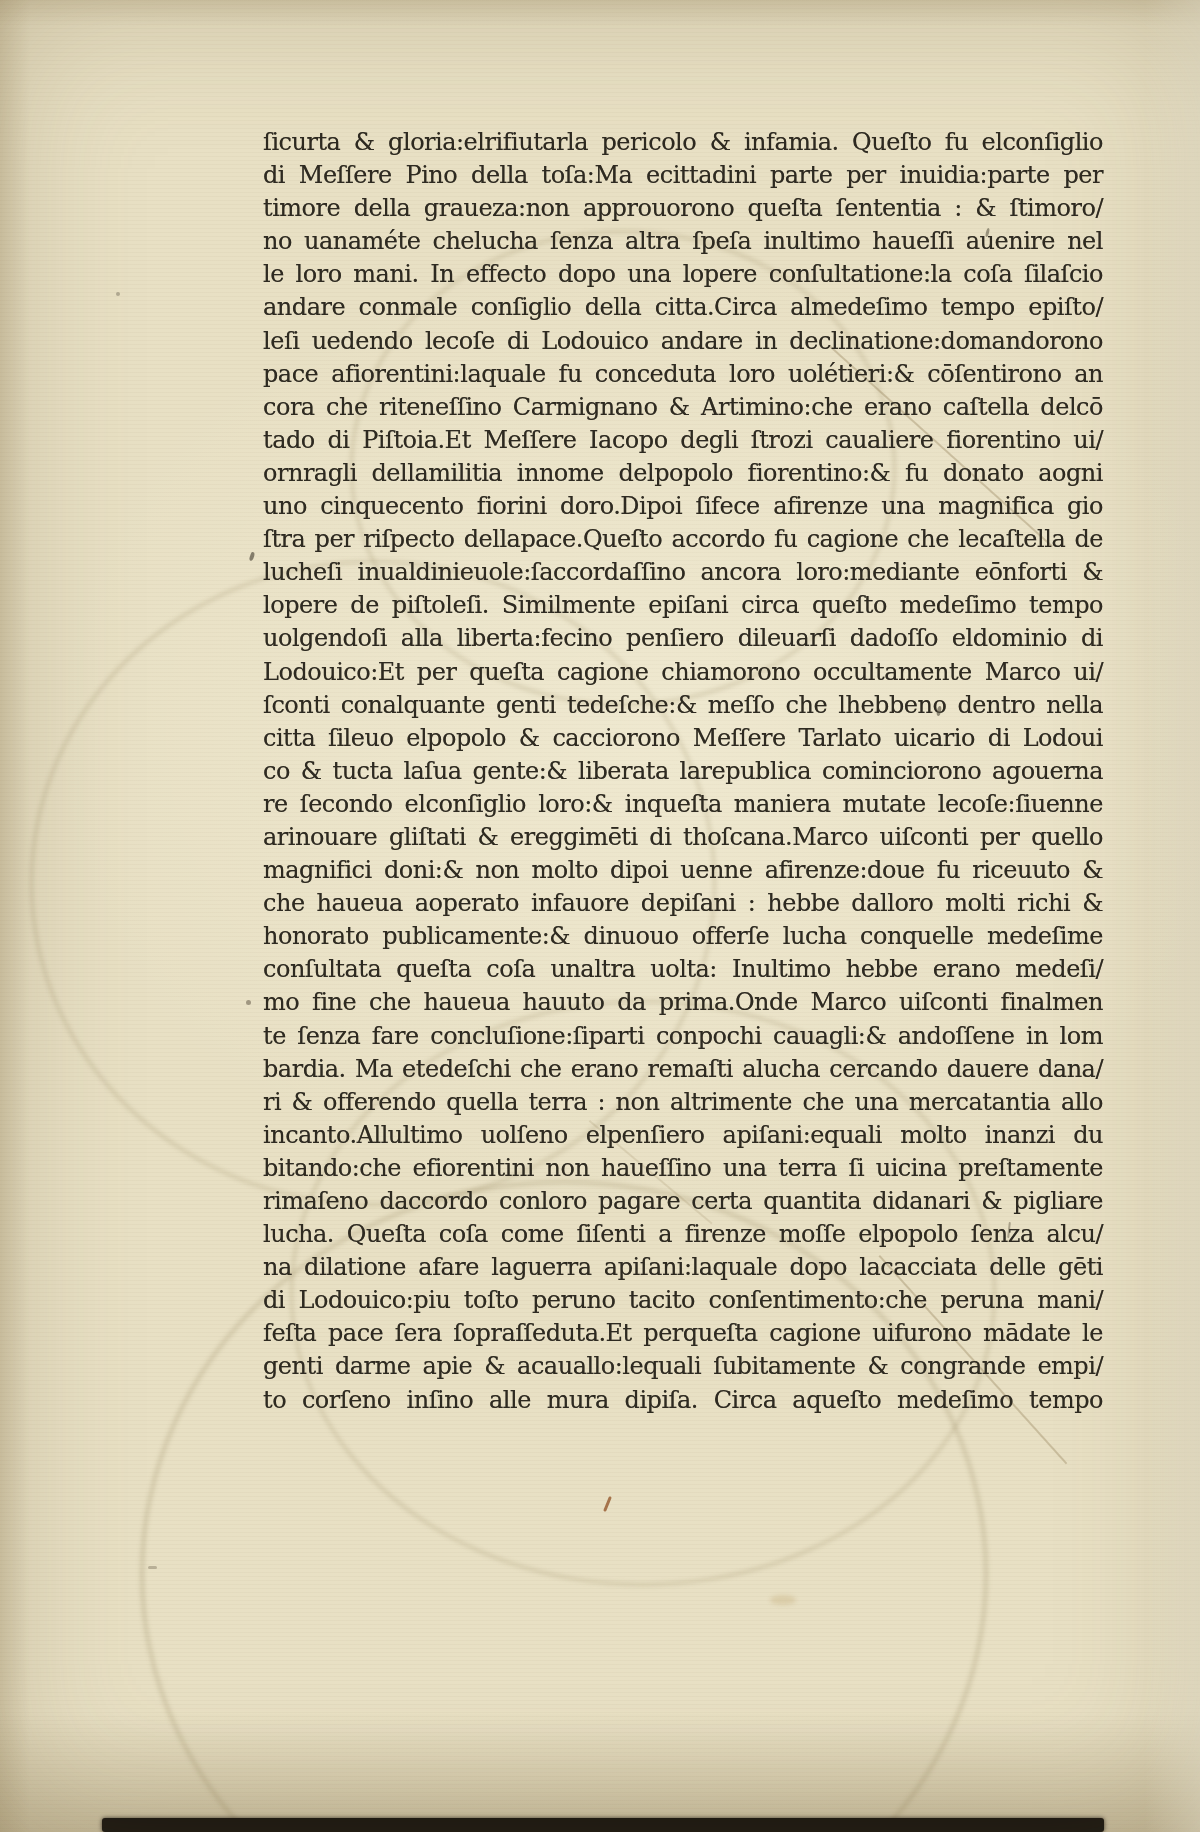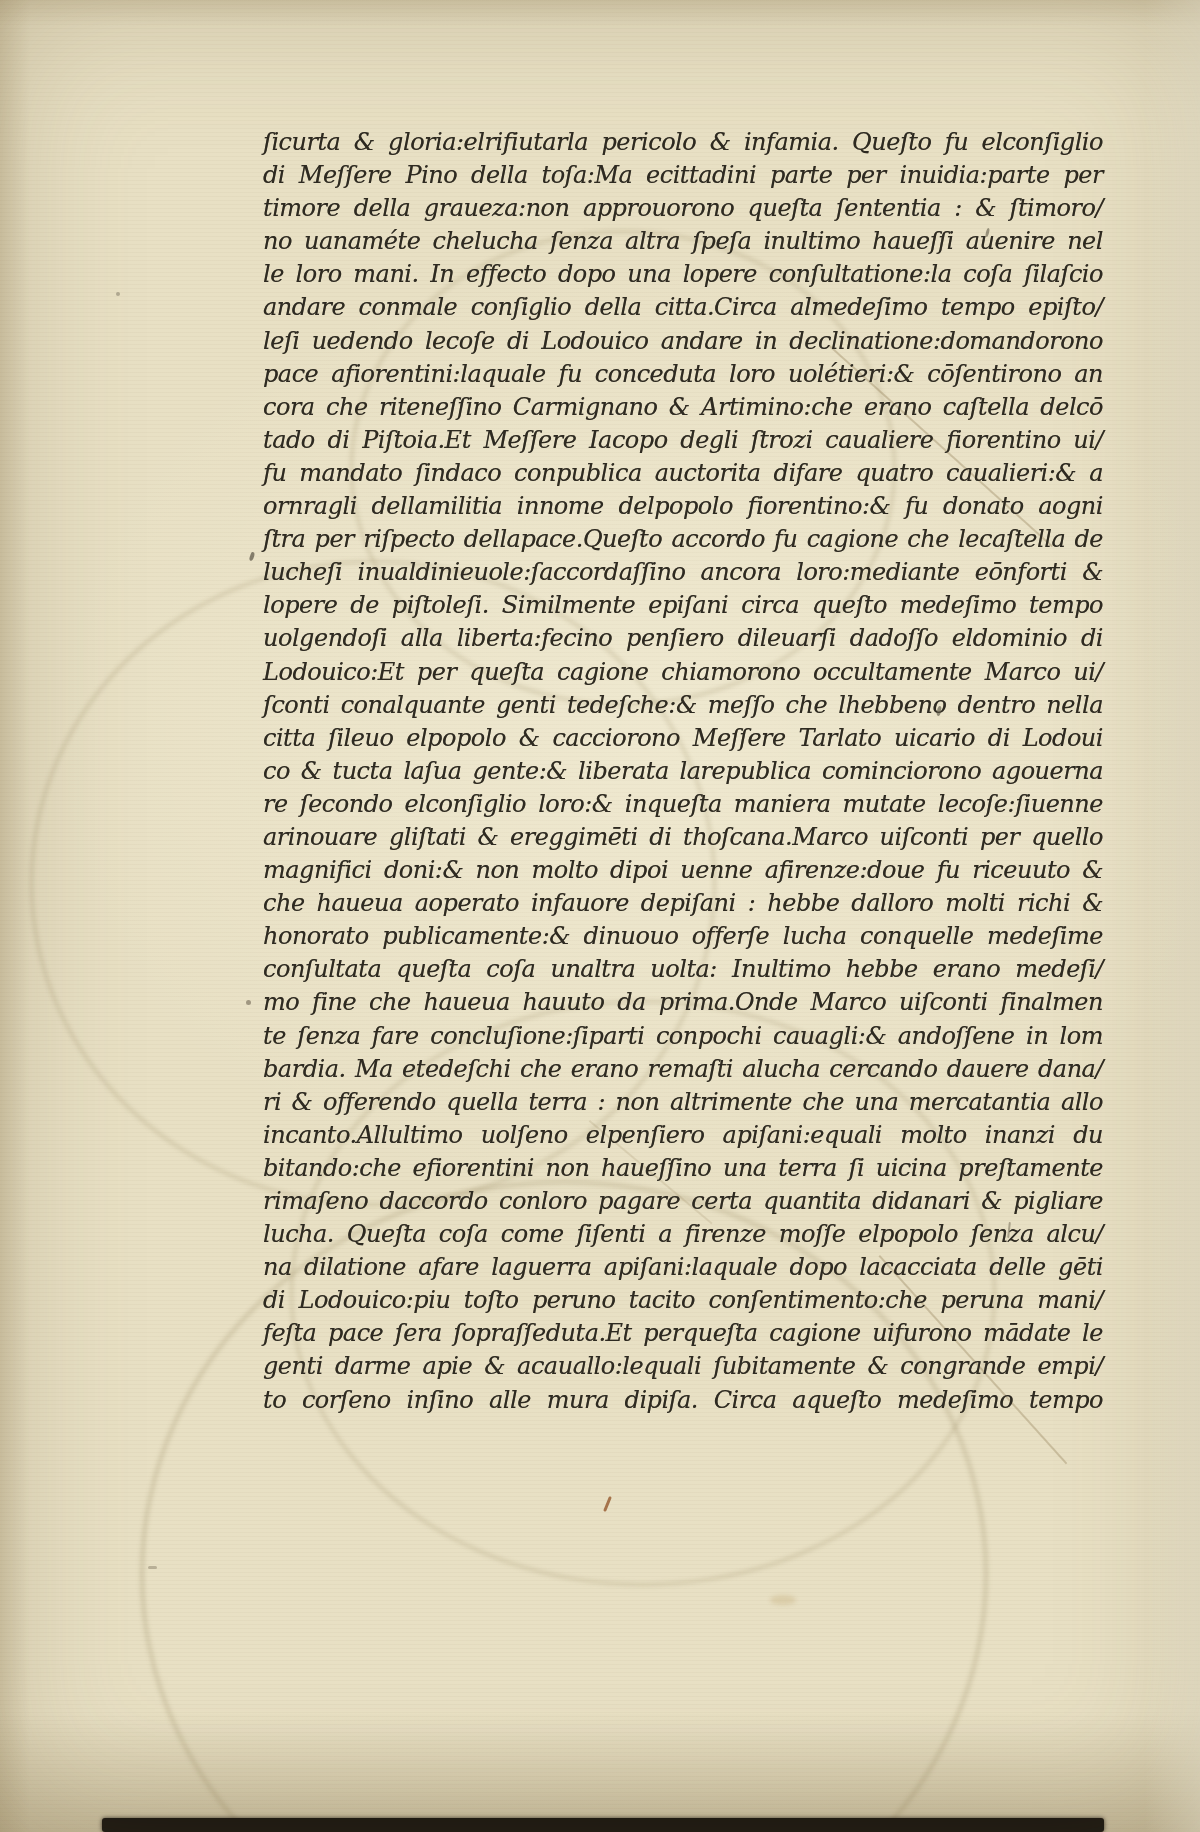--- a/index.html
+++ b/index.html
@@ -11,21 +11,20 @@
   .scan{
     position:relative;width:1200px;height:1832px;
     background:
       radial-gradient(ellipse 900px 700px at 55% 40%, rgba(255,252,235,0.30), rgba(255,252,235,0) 70%),
       linear-gradient(90deg, rgba(148,128,86,0.22) 0, rgba(148,128,86,0) 30px),
       linear-gradient(270deg, rgba(244,240,220,0.55) 0, rgba(244,240,220,0) 55px),
       linear-gradient(180deg, rgba(148,128,86,0.20) 0, rgba(148,128,86,0) 26px),
       linear-gradient(0deg, rgba(130,112,72,0.30) 0, rgba(130,112,72,0) 120px),
       repeating-linear-gradient(180deg, rgba(120,104,66,0.045) 0 1px, rgba(0,0,0,0) 1px 4px),
       #e8e0c4;
-    font-style: italic;
   }
   .vignette{
     position:absolute;inset:0;pointer-events:none;
     box-shadow:inset 0 0 140px rgba(110,94,58,0.28);
   }
   
   .wm{
     position:absolute;border:3px solid rgba(150,136,98,0.28);
     border-radius:50%;filter:blur(2px);pointer-events:none;
   }
@@ -95,22 +94,22 @@
   <div class="line">ſicurta &amp; gloria:elrifiutarla pericolo &amp; infamia. Queſto fu elconſiglio</div>
       <div class="line">di Meſſere Pino della toſa:Ma ecittadini parte per inuidia:parte per</div>
       <div class="line">timore della graueza:non approuorono queſta ſententia : &amp; ſtimoro/</div>
       <div class="line">no uanaméte chelucha ſenza altra ſpeſa inultimo haueſſi auenire nel</div>
       <div class="line">le loro mani. In effecto dopo una lopere conſultatione:la coſa ſilaſcio</div>
       <div class="line">andare conmale conſiglio della citta.Circa almedeſimo tempo epiſto/</div>
       <div class="line">leſi uedendo lecoſe di Lodouico andare in declinatione:domandorono</div>
       <div class="line">pace afiorentini:laquale fu conceduta loro uolétieri:&amp; cōſentirono an</div>
       <div class="line">cora che riteneſſino Carmignano &amp; Artimino:che erano caſtella delcō</div>
       <div class="line">tado di Piſtoia.Et Meſſere Iacopo degli ſtrozi caualiere fiorentino ui/</div>
-      <div class="line">fu mandato ſindaco conpublica auctorita difare quatro caualieri:&amp; a</div>
       <div class="line">ornragli dellamilitia innome delpopolo fiorentino:&amp; fu donato aogni</div>
+      <div class="line">uno cinquecento fiorini doro.Dipoi ſifece afirenze una magnifica gio</div>
       <div class="line">ſtra per riſpecto dellapace.Queſto accordo fu cagione che lecaſtella de</div>
       <div class="line">lucheſi inualdinieuole:ſaccordaſſino ancora loro:mediante eōnforti &amp;</div>
       <div class="line">lopere de piſtoleſi. Similmente epiſani circa queſto medeſimo tempo</div>
       <div class="line">uolgendoſi alla liberta:fecino penſiero dileuarſi dadoſſo eldominio di</div>
       <div class="line">Lodouico:Et per queſta cagione chiamorono occultamente Marco ui/</div>
       <div class="line">ſconti conalquante genti tedeſche:&amp; meſſo che lhebbeno dentro nella</div>
       <div class="line">citta ſileuo elpopolo &amp; cacciorono Meſſere Tarlato uicario di Lodoui</div>
       <div class="line">co &amp; tucta laſua gente:&amp; liberata larepublica cominciorono agouerna</div>
       <div class="line">re ſecondo elconſiglio loro:&amp; inqueſta maniera mutate lecoſe:ſiuenne</div>
       <div class="line">arinouare gliſtati &amp; ereggimēti di thoſcana.Marco uiſconti per quello</div>

